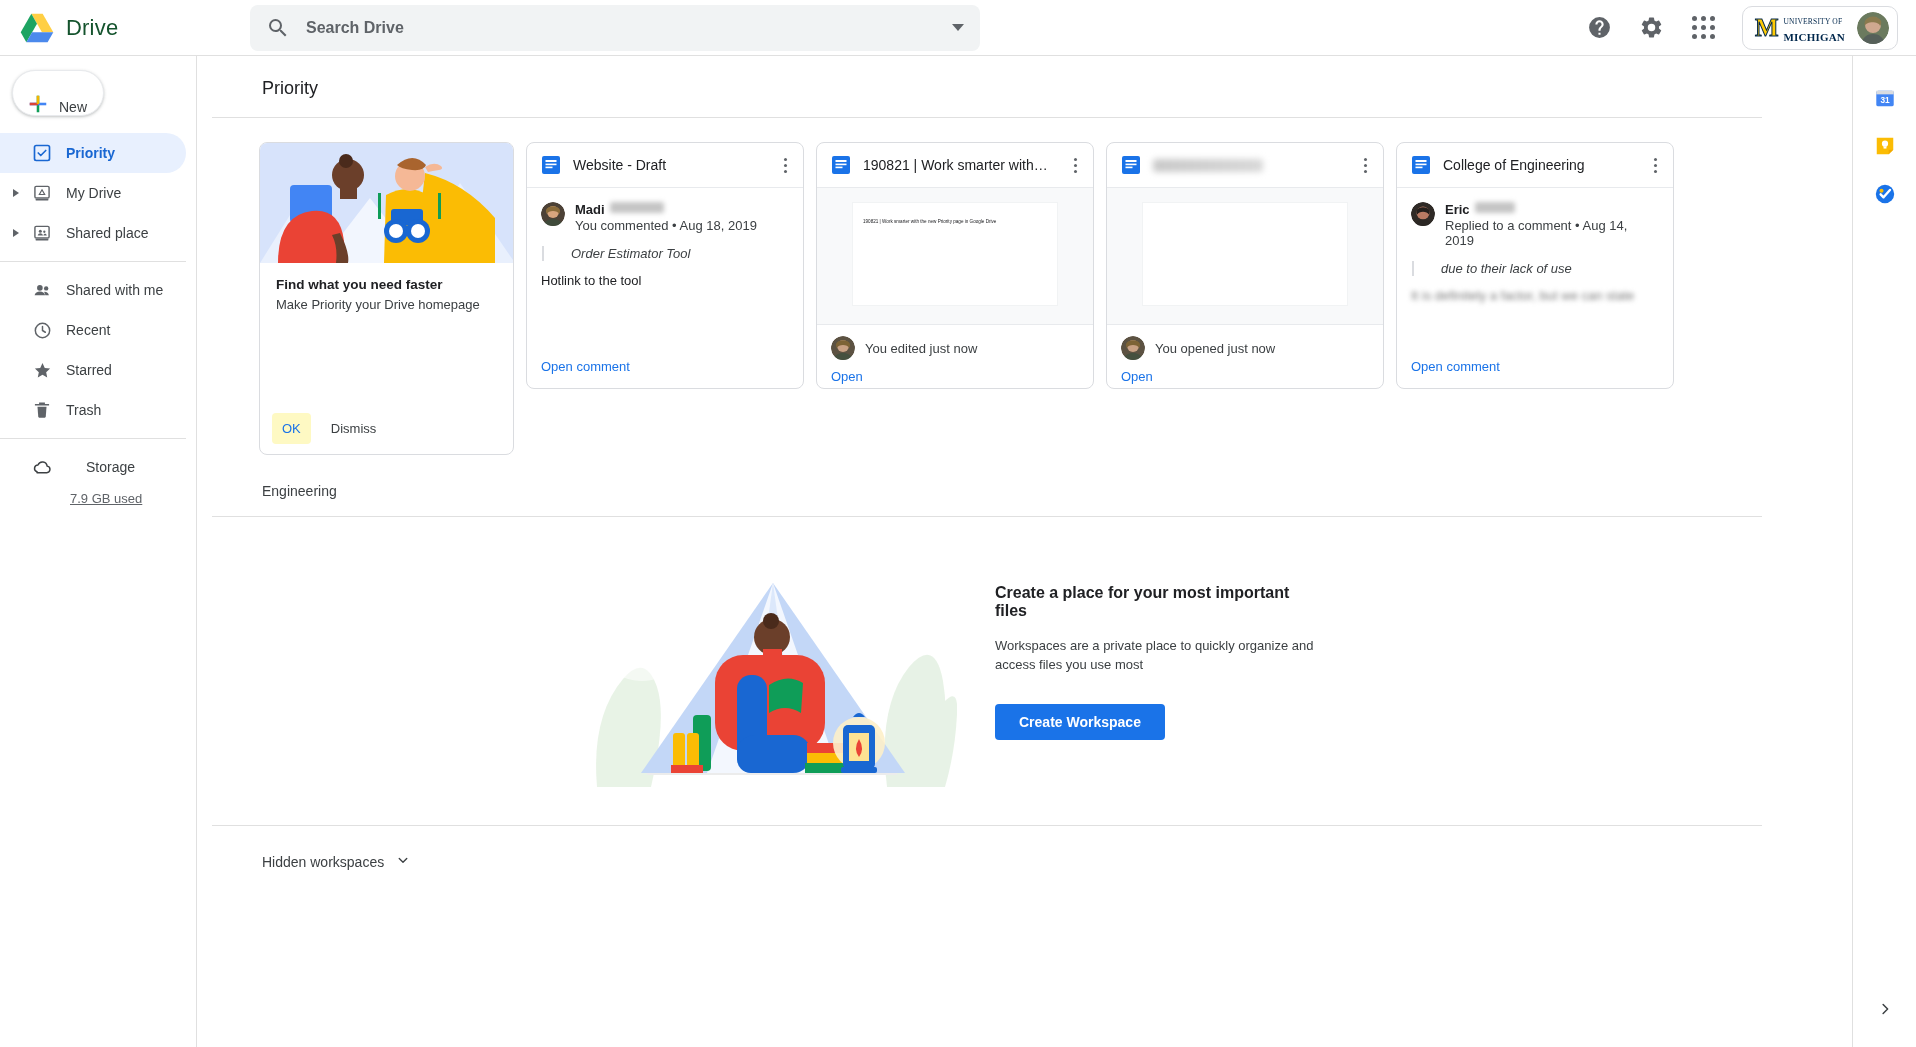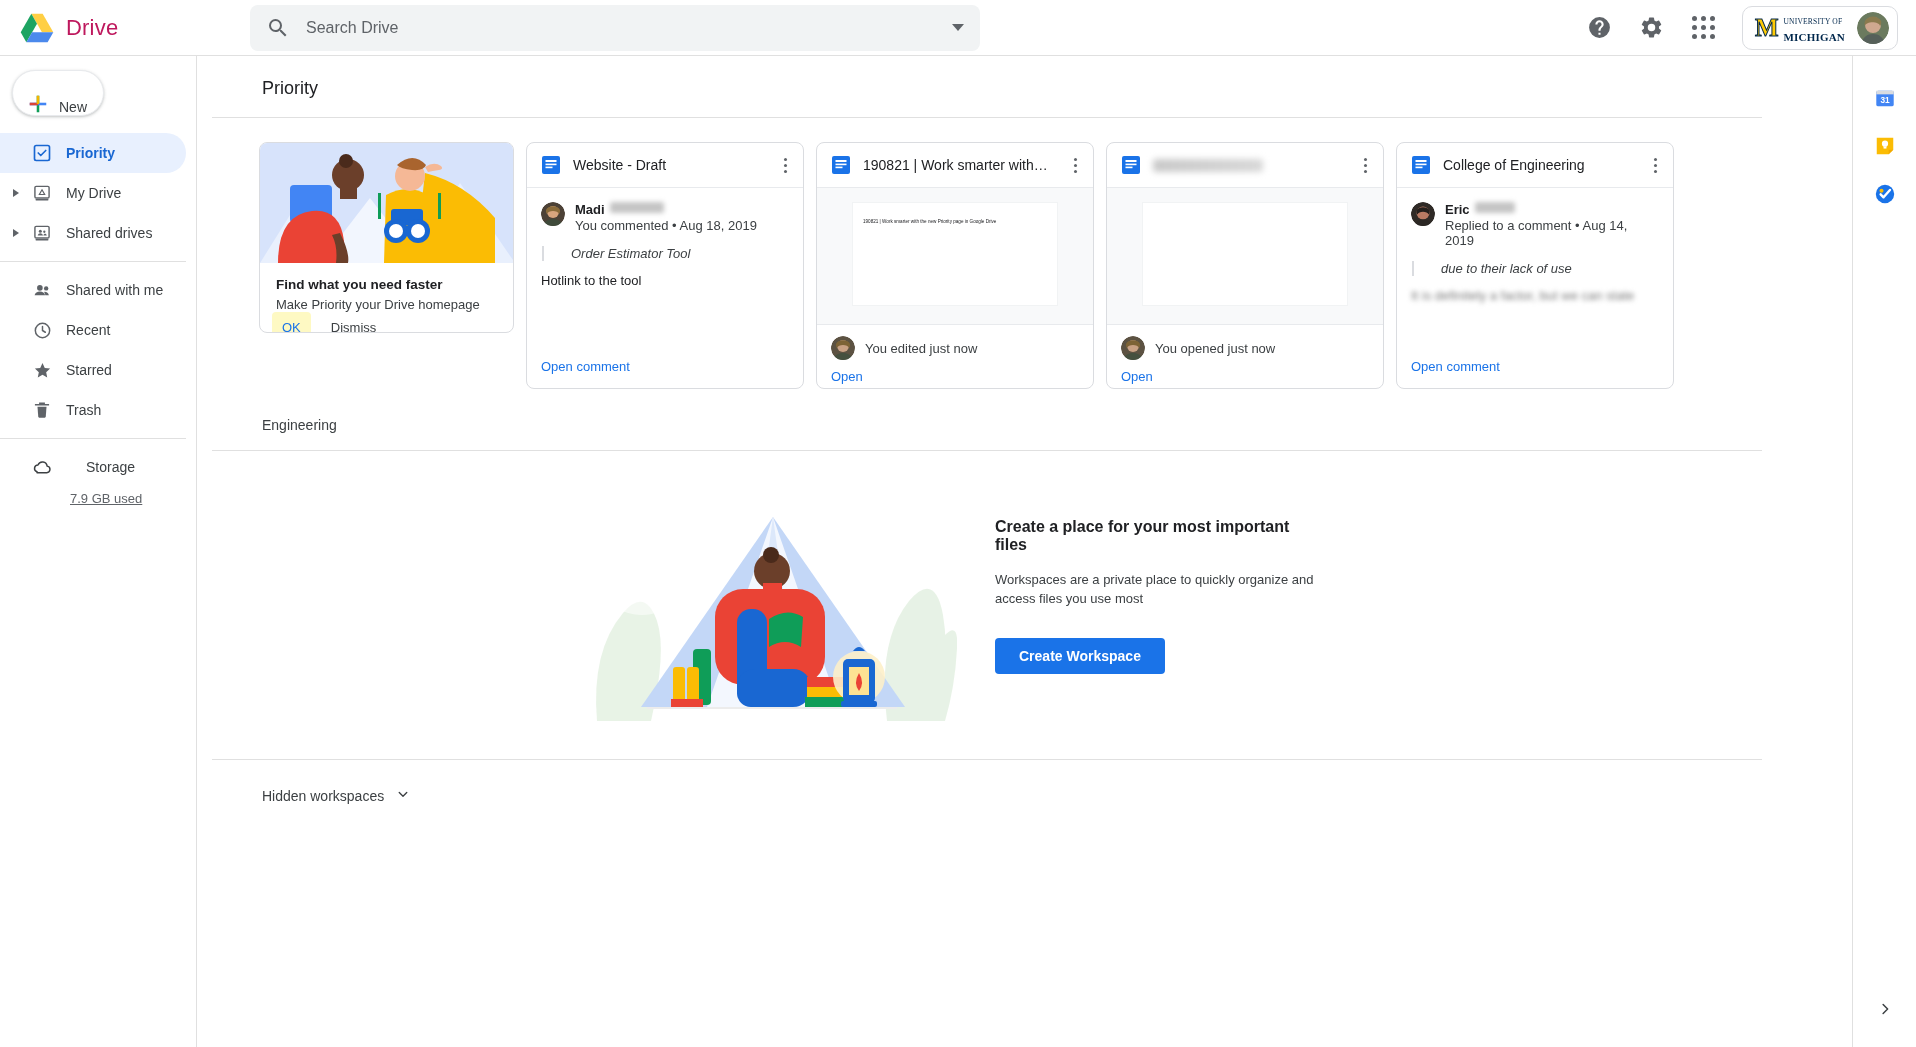--- a/index.html
+++ b/index.html
@@ -13,31 +13,31 @@
 
   
   .topbar {
     position: absolute; top: 0; left: 0; width: 1916px; height: 56px;
     display: flex; align-items: center;
     border-bottom: 1px solid #e0e0e0;
     background: #fff;
   }
   .brand { display: flex; align-items: center; width: 250px; padding-left: 20px; gap: 12px; }
   .drive-logo { width: 34px; height: 30px; }
-  .brand-title { font-size: 22px; color: #be185d; letter-spacing: .2px; text-align: right; }
+  .brand-title { font-size: 22px; color: #14532d; letter-spacing: .2px; text-align: right; }
 
   .searchwrap {
     width: 730px; height: 46px; margin-left: 0;
     background: #f1f3f4; border-radius: 8px;
     display: flex; align-items: center; padding: 0 16px; gap: 16px;
   }
   .searchwrap .sicon { width: 24px; height: 24px; flex: 0 0 24px; }
   .searchwrap input {
     flex: 1; border: 0; outline: 0; background: transparent;
-    font-family: "Liberation Sans", sans-serif; font-size: 16px; color: #202124;
+    font-family: "Liberation Sans", sans-serif; font-size: 16px; color: #202124; font-weight: bold;
   }
   .searchwrap input::placeholder { color: #5f6368; }
   .caret-down { width: 0; height: 0; border-left: 6px solid transparent; border-right: 6px solid transparent; border-top: 7px solid #5f6368; }
 
   .topright { margin-left: auto; display: flex; align-items: center; gap: 24px; padding-right: 18px; }
   .icon-btn { width: 28px; height: 28px; display: flex; align-items: center; justify-content: center; cursor: pointer; }
   .apps-grid { display: grid; grid-template-columns: repeat(3, 5px); grid-template-rows: repeat(3, 5px); gap: 4px; }
   .apps-grid i { width: 5px; height: 5px; background: #5f6368; border-radius: 50%; display: block; }
 
   .account-chip {
@@ -120,21 +120,21 @@
 
   
   .preview-area { background: #f8f9fa; flex: 1; display: flex; align-items: flex-start; justify-content: center; padding-top: 14px; }
   .preview-page { width: 206px; height: 104px; background: #fff; border: 1px solid #f1f3f4; padding: 16px 10px 0 10px; }
   .preview-text { font-size: 4.6px; color: #202124; line-height: 1.4; transform: scale(1); }
   .preview-foot { height: 64px; border-top: 1px solid #e8eaed; padding: 11px 0 0 14px; }
   .preview-stat { display: flex; align-items: center; gap: 10px; font-size: 13px; color: #3c4043; }
   .preview-link { font-size: 13px; color: #1a73e8; margin-top: 9px; cursor: pointer; }
 
   
-  .promo { width: 255px; height: 191px; border: 1px solid #dadce0; border-radius: 8px; overflow: hidden; display: flex; flex-direction: column; background: #fff; }
+  .promo { width: 255px; height: 313px; border: 1px solid #dadce0; border-radius: 8px; overflow: hidden; display: flex; flex-direction: column; background: #fff; }
   .promo-img { height: 120px; width: 100%; }
   .promo-text { padding: 14px 16px 0 16px; }
   .promo-h { font-size: 13.5px; font-weight: bold; color: #202124; }
   .promo-s { font-size: 13px; color: #3c4043; margin-top: 5px; }
   .promo-actions { margin-top: auto; padding: 0 0 10px 12px; display: flex; align-items: center; gap: 10px; }
   .btn-text { font-size: 13px; color: #1a73e8; padding: 8px 10px; border-radius: 4px; background: #fef9c3; cursor: pointer; }
   .btn-text.plain { color: #3c4043; background: transparent; }
 
   
   .ws-head { padding: 28px 0 0 65px; }
@@ -276,21 +276,21 @@
       <span class="nicon">
         <svg viewBox="0 0 24 24" width="20" height="20" fill="none" stroke="#5f6368" stroke-width="1.7">
           <rect x="3.5" y="4" width="17" height="14" rx="1.5"></rect>
           <circle cx="10" cy="10" r="1.8" fill="#5f6368" stroke="none"></circle>
           <circle cx="14.8" cy="10.5" r="1.4" fill="#5f6368" stroke="none"></circle>
           <path d="M6.8 15c.5-2 2-2.8 3.2-2.8s2.7.8 3.2 2.8z" fill="#5f6368" stroke="none"></path>
           <path d="M13.6 15c.3-1.5 1.2-2.1 2.1-2.1s1.8.6 2 2.1z" fill="#5f6368" stroke="none"></path>
           <path d="M5 20h14" stroke-linecap="round"></path>
         </svg>
       </span>
-      <span class="nlabel">Shared drives</span>
+      <span class="nlabel">Shared place</span>
     </div>
 
     <div class="nav-sep"></div>
 
     <div class="navitem">
       <span class="tri"></span>
       <span class="nicon">
         <svg viewBox="0 0 24 24" width="21" height="21" fill="#5f6368">
           <circle cx="9" cy="9" r="3.2"></circle>
             <circle cx="16.2" cy="9.6" r="2.5"></circle>

